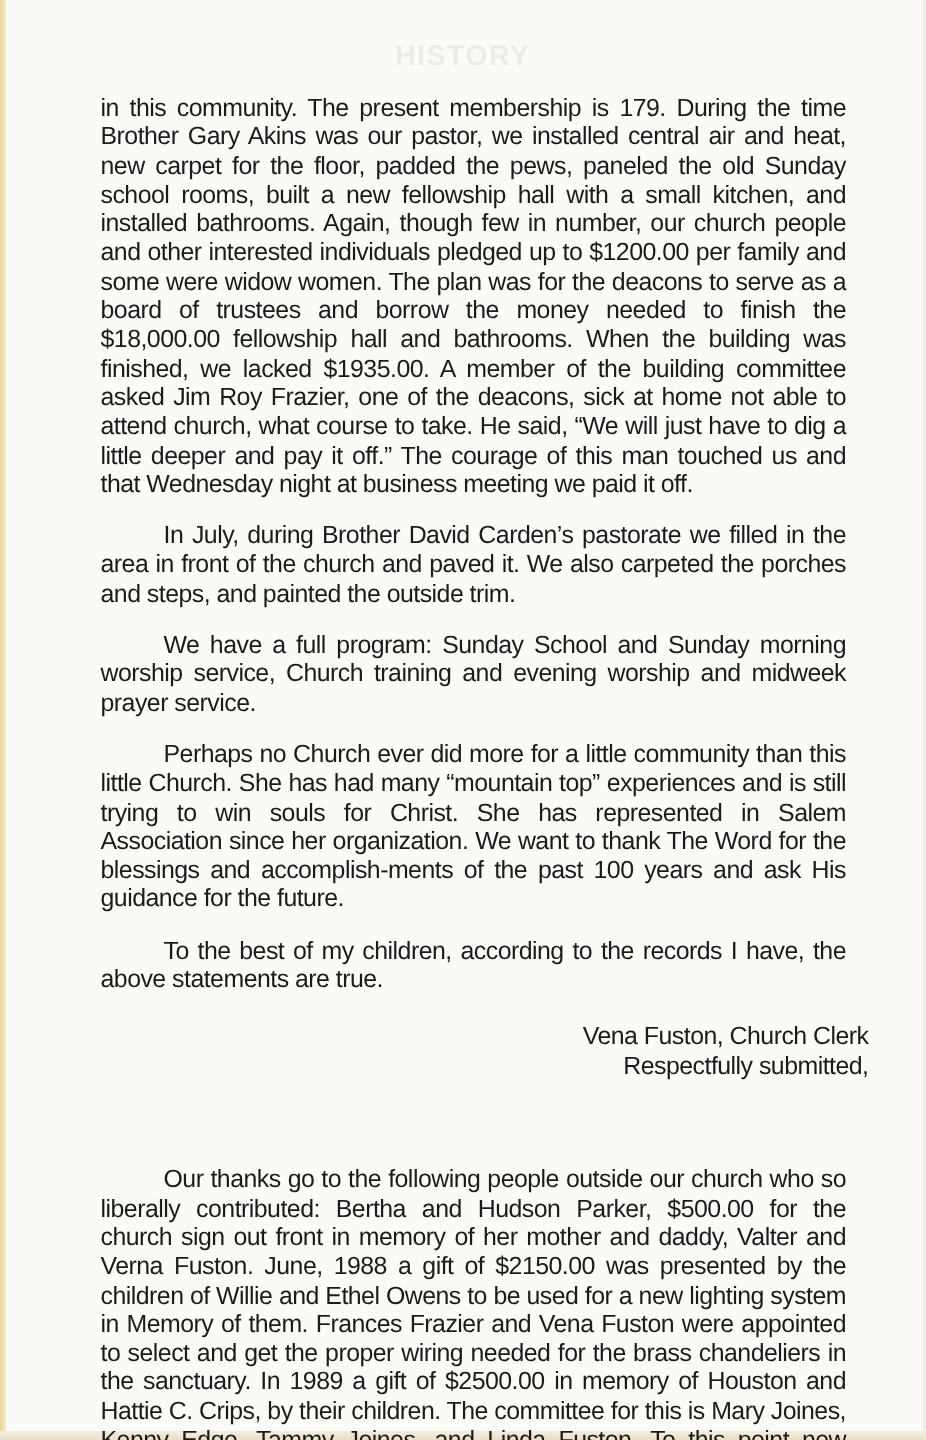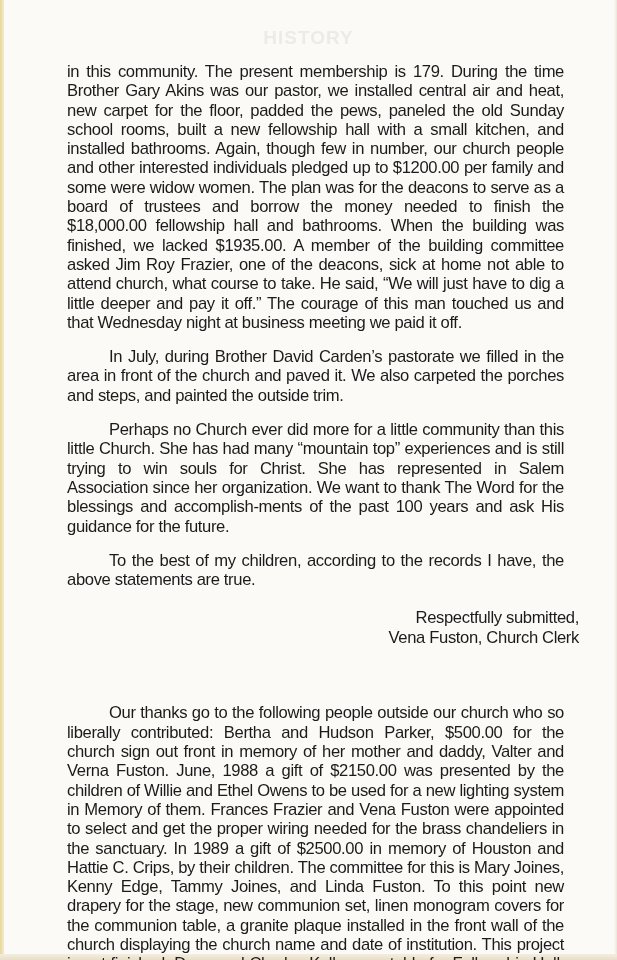--- a/index.html
+++ b/index.html
@@ -45,24 +45,25 @@
 
 <div class="page-edge-left"></div>
 <div class="page-edge-right"></div>
 <div class="page-edge-bottom"></div>
 
 <div class="ghost-title">HISTORY</div>
 
 <div class="content">
   <p class="para">in this community. The present membership is 179. During the time Brother Gary Akins was our pastor, we installed central air and heat, new carpet for the floor, padded the pews, paneled the old Sunday school rooms, built a new fellowship hall with a small kitchen, and installed bathrooms. Again, though few in number, our church people and other interested individuals pledged up to $1200.00 per family and some were widow women. The plan was for the deacons to serve as a board of trustees and borrow the money needed to finish the $18,000.00 fellowship hall and bathrooms. When the building was finished, we lacked $1935.00. A member of the building committee asked Jim Roy Frazier, one of the deacons, sick at home not able to attend church, what course to take. He said, “We will just have to dig a little deeper and pay it off.” The courage of this man touched us and that Wednesday night at business meeting we paid it off.</p>
   <p class="para indent">In July, during Brother David Carden’s pastorate we filled in the area in front of the church and paved it. We also carpeted the porches and steps, and painted the outside trim.</p>
+  <p class="para indent">We have a full program: Sunday School and Sunday morning worship service, Church training and evening worship and midweek prayer service.</p>
   <p class="para indent">Perhaps no Church ever did more for a little community than this little Church. She has had many “mountain top” experiences and is still trying to win souls for Christ. She has represented in Salem Association since her organization. We want to thank The Word for the blessings and accomplish-ments of the past 100 years and ask His guidance for the future.</p>
   <p class="para indent">To the best of my children, according to the records I have, the above statements are true.</p>
 
   <div class="signature">
+    <div>Vena Fuston, Church Clerk</div>
     <div>Respectfully submitted,</div>
-    <div>Vena Fuston, Church Clerk</div>
   </div>
 
   <div class="gap"></div>
 
   <p class="para indent">Our thanks go to the following people outside our church who so liberally contributed: Bertha and Hudson Parker, $500.00 for the church sign out front in memory of her mother and daddy, Valter and Verna Fuston. June, 1988 a gift of $2150.00 was presented by the children of Willie and Ethel Owens to be used for a new lighting system in Memory of them. Frances Frazier and Vena Fuston were appointed to select and get the proper wiring needed for the brass chandeliers in the sanctuary. In 1989 a gift of $2500.00 in memory of Houston and Hattie C. Crips, by their children. The committee for this is Mary Joines, Kenny Edge, Tammy Joines, and Linda Fuston. To this point new drapery for the stage, new communion set, linen monogram covers for the communion table, a granite plaque installed in the front wall of the church displaying the church name and date of institution. This project is not finished. Dean and Charles Keller, one table for Fellowship Hall. Eddie and Gail Crips, two Bibles for each pew in the Sanctuary.</p>
 </div>
 
 </body></html>

